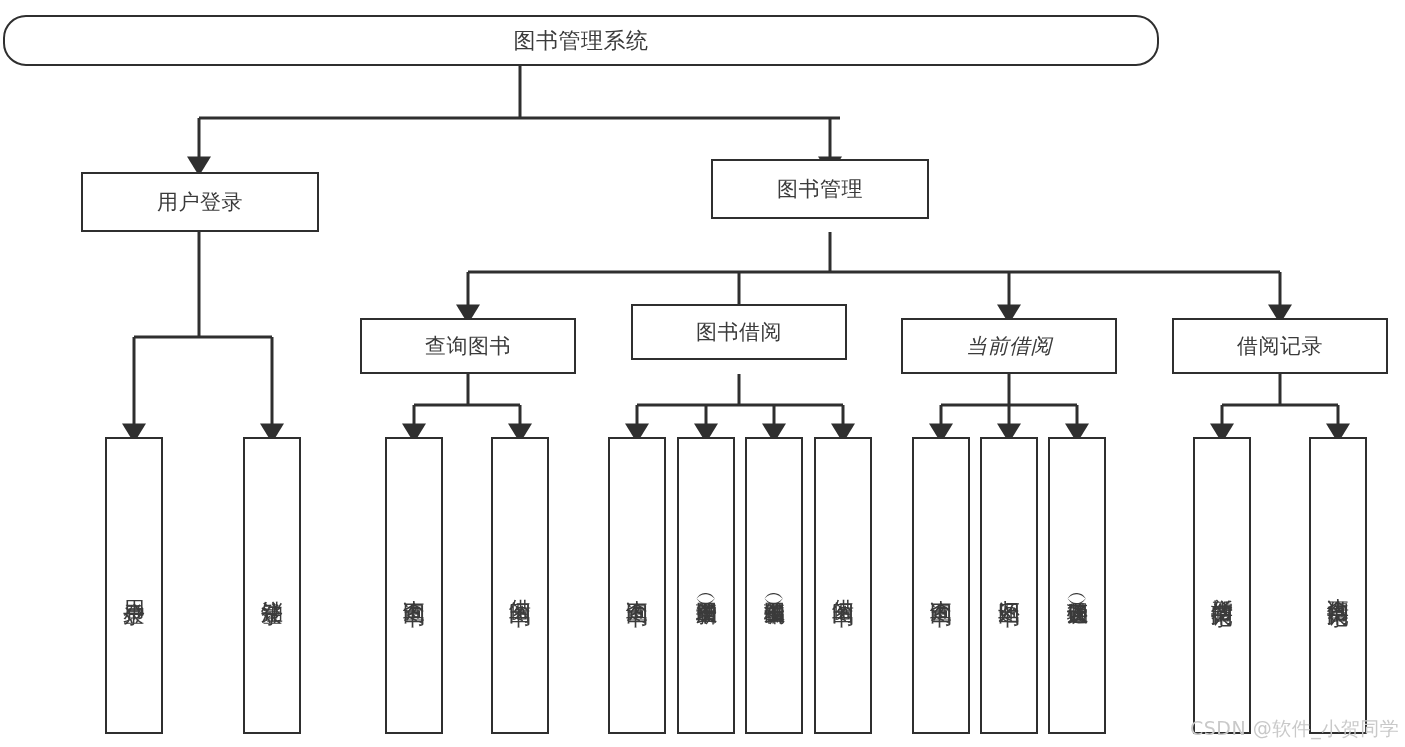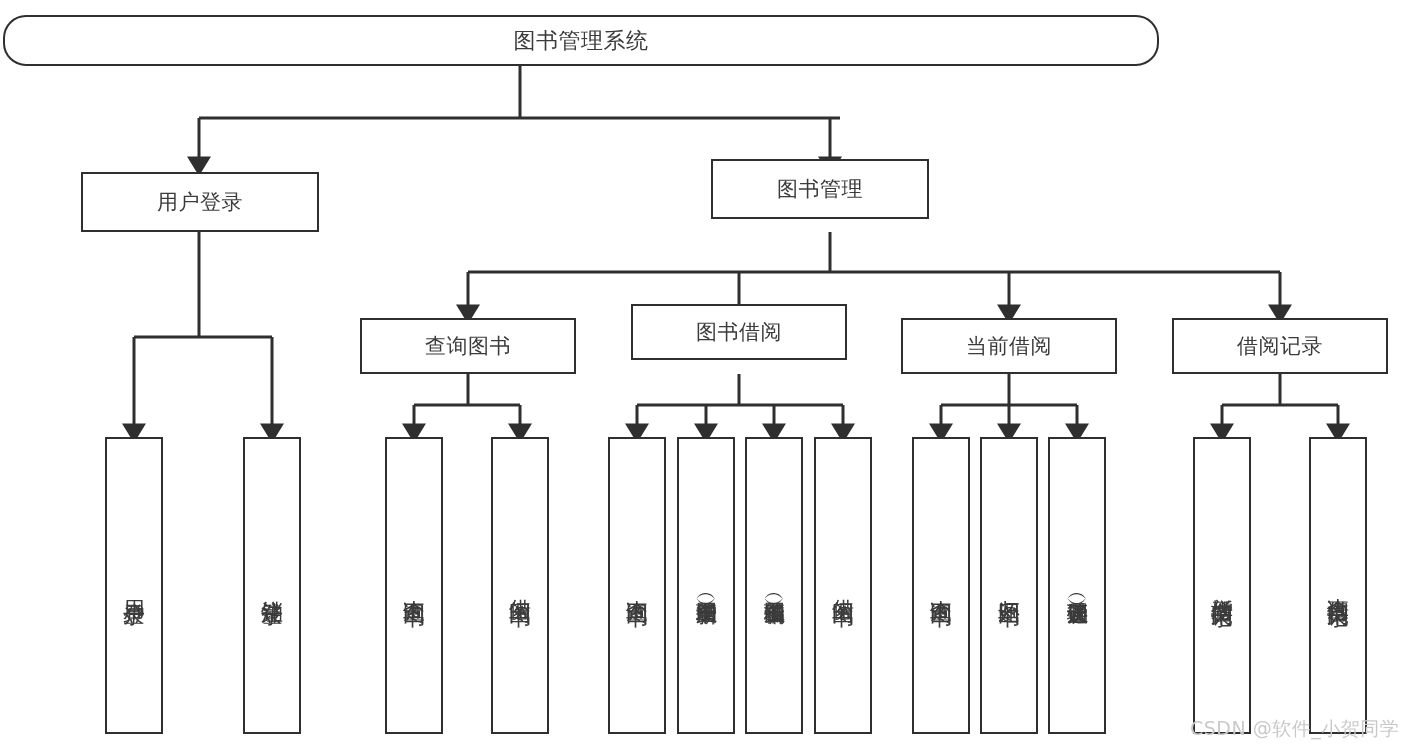--- a/index.html
+++ b/index.html
@@ -139,21 +139,21 @@
   </div>
 
   <div class="node h" style="left:360px; top:318px; width:216px; height:56px;">
     <span class="label">查询图书</span>
   </div>
 
   <div class="node h" style="left:631px; top:304px; width:216px; height:56px;">
     <span class="label">图书借阅</span>
   </div>
 
-  <div class="node h" style="left:901px; top:318px; width:216px; height:56px;">
+  <div class="node h" style="left:901px; top:318px; width:216px; height:56px;font-style:italic;">
     <span class="label">当前借阅</span>
   </div>
 
   <div class="node h" style="left:1172px; top:318px; width:216px; height:56px;">
     <span class="label">借阅记录</span>
   </div>
 
   <div class="node v" style="left:105px; top:437px; width:58px; height:297px;">
     <span class="label">用户登录</span>
   </div>

